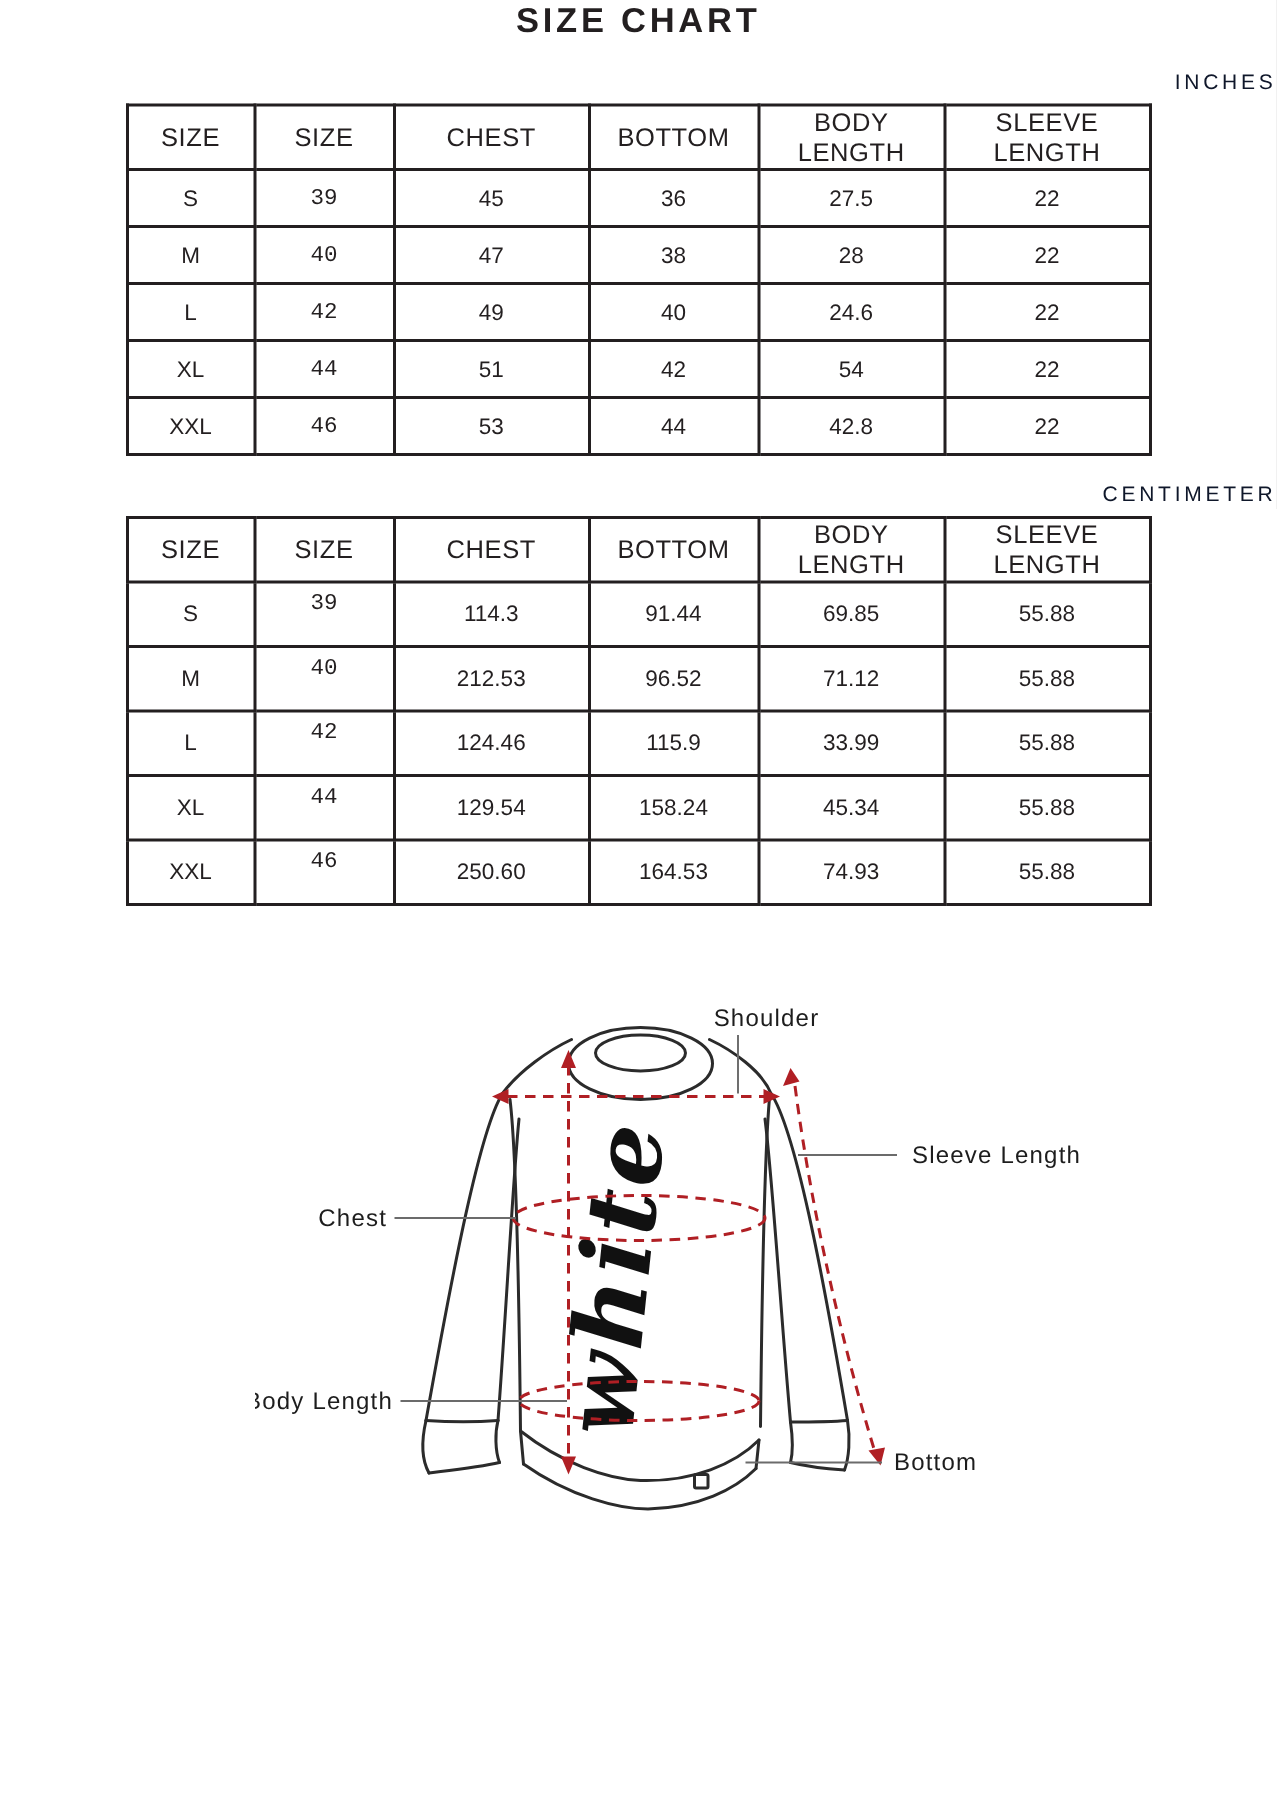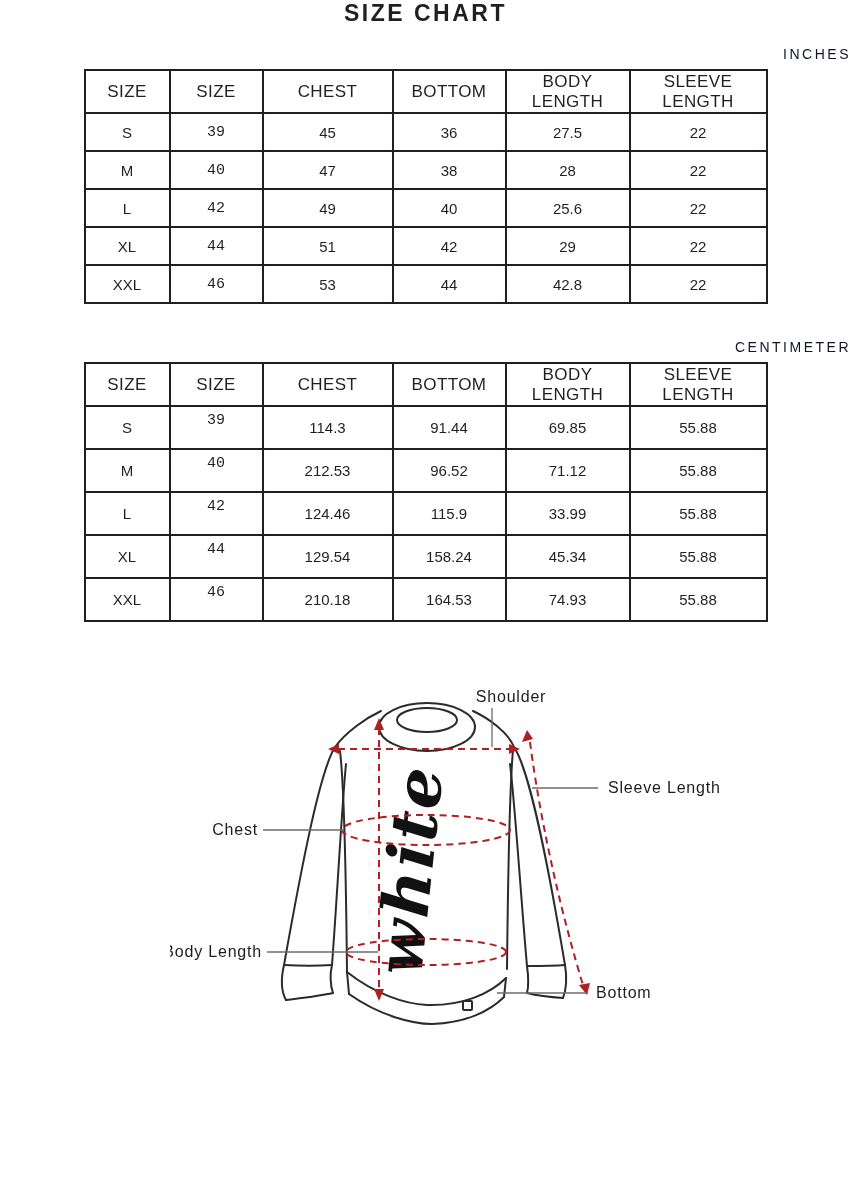--- a/index.html
+++ b/index.html
@@ -9,21 +9,21 @@
     overflow:hidden;
   }
   .page-title{
     text-align:center;font-size:23px;font-weight:bold;
     letter-spacing:2.5px;line-height:26px;
   }
   .unit-label{
     text-align:right;font-size:14px;letter-spacing:2.5px;font-weight:400;
     margin-top:20px;line-height:16px;color:#0f172a;
   }
-  .unit-label.cm{margin-top:35px;}
+  .unit-label.cm{margin-top:17px;}
   table.size-table{
     width:682px;margin:7px auto 0;border-collapse:collapse;table-layout:fixed;
   }
   table.size-table th,table.size-table td{
     border:2px solid #231f20;text-align:center;vertical-align:middle;
     padding:0;
   }
   table.size-table th{height:41px;font-size:17px;font-weight:normal;letter-spacing:.4px;}
   table.size-table td{height:36px;font-size:15px;font-weight:400;}
   td.c-size{font-weight:bold;font-size:14px;}
@@ -81,29 +81,29 @@
         <td class="c-val">47</td>
         <td class="c-val">38</td>
         <td class="c-val">28</td>
         <td class="c-val">22</td>
       </tr>
       <tr>
         <td class="c-size">L</td>
         <td class="c-size2">42</td>
         <td class="c-val">49</td>
         <td class="c-val">40</td>
-        <td class="c-val">25.6</td>
+        <td class="c-val">24.6</td>
         <td class="c-val">22</td>
       </tr>
       <tr>
         <td class="c-size">XL</td>
         <td class="c-size2">44</td>
         <td class="c-val">51</td>
         <td class="c-val">42</td>
-        <td class="c-val">29</td>
+        <td class="c-val">54</td>
         <td class="c-val">22</td>
       </tr>
       <tr>
         <td class="c-size">XXL</td>
         <td class="c-size2">46</td>
         <td class="c-val">53</td>
         <td class="c-val">44</td>
         <td class="c-val">42.8</td>
         <td class="c-val">22</td>
       </tr>
@@ -159,21 +159,21 @@
         <td class="c-size">XL</td>
         <td class="c-size2">44</td>
         <td class="c-val">129.54</td>
         <td class="c-val">158.24</td>
         <td class="c-val">45.34</td>
         <td class="c-val">55.88</td>
       </tr>
       <tr>
         <td class="c-size">XXL</td>
         <td class="c-size2">46</td>
-        <td class="c-val">210.18</td>
+        <td class="c-val">250.60</td>
         <td class="c-val">164.53</td>
         <td class="c-val">74.93</td>
         <td class="c-val">55.88</td>
       </tr>
     </tbody>
   </table>
 
   <div class="diagram-wrap">
     <svg width="560" height="380" viewBox="0 0 560 380">
 

